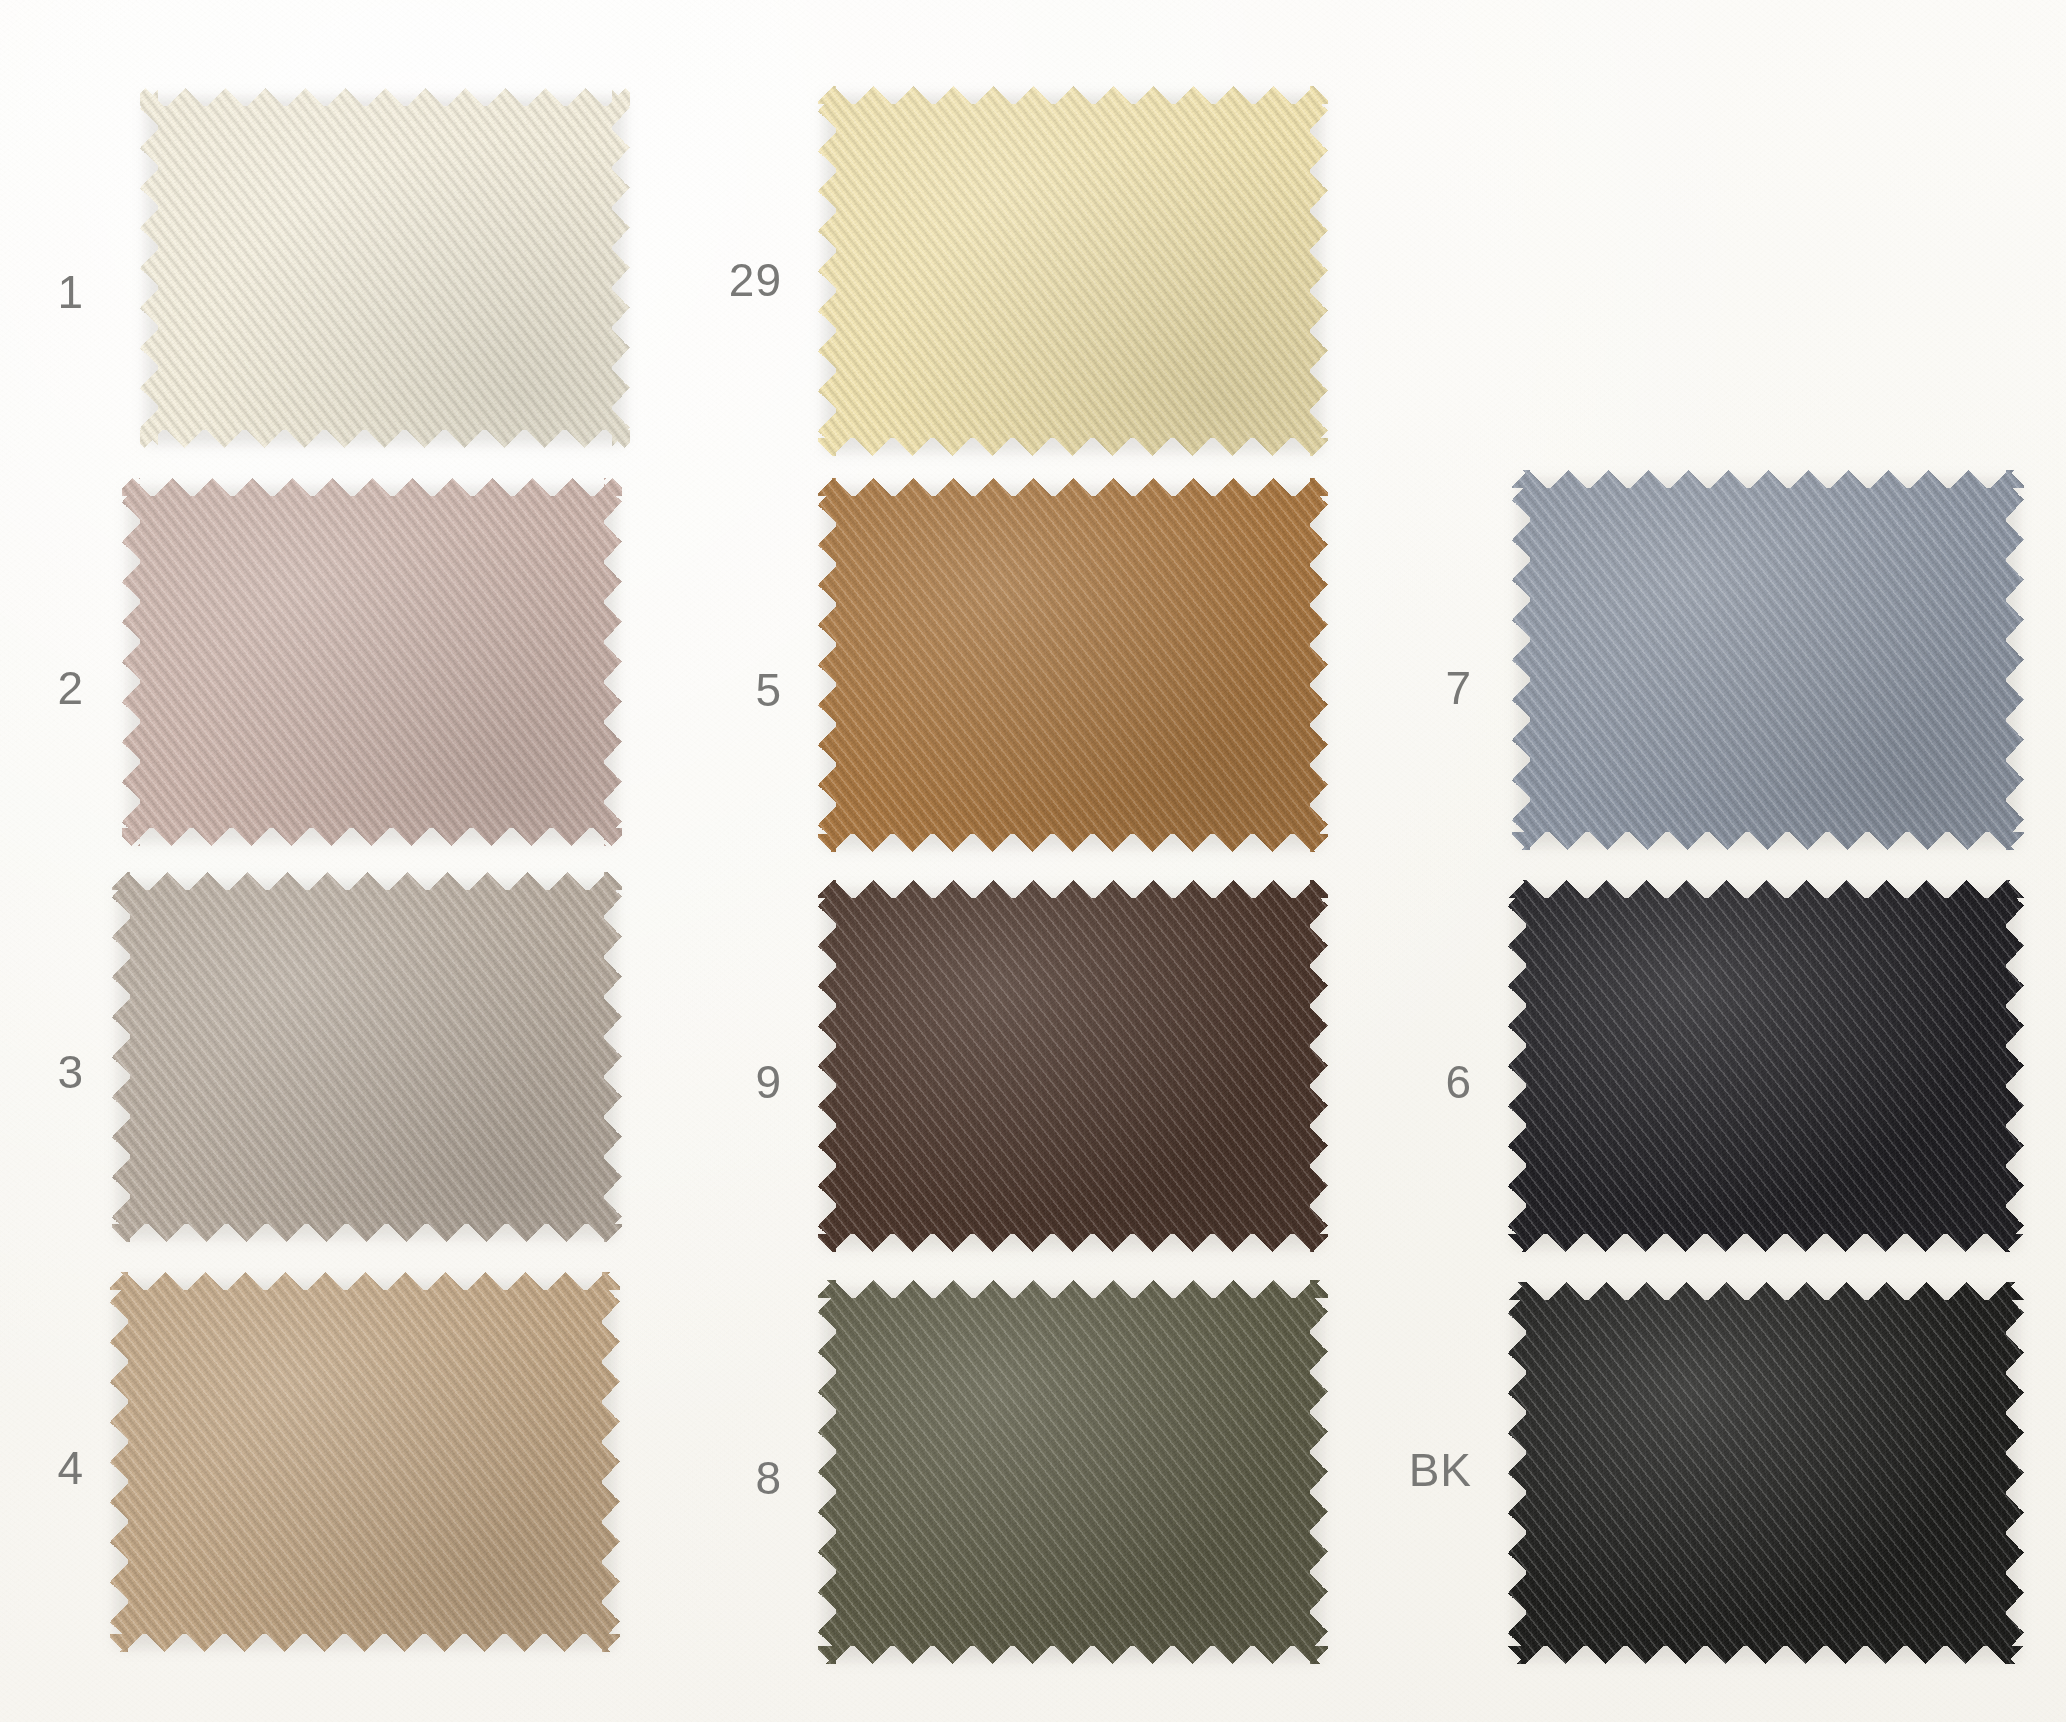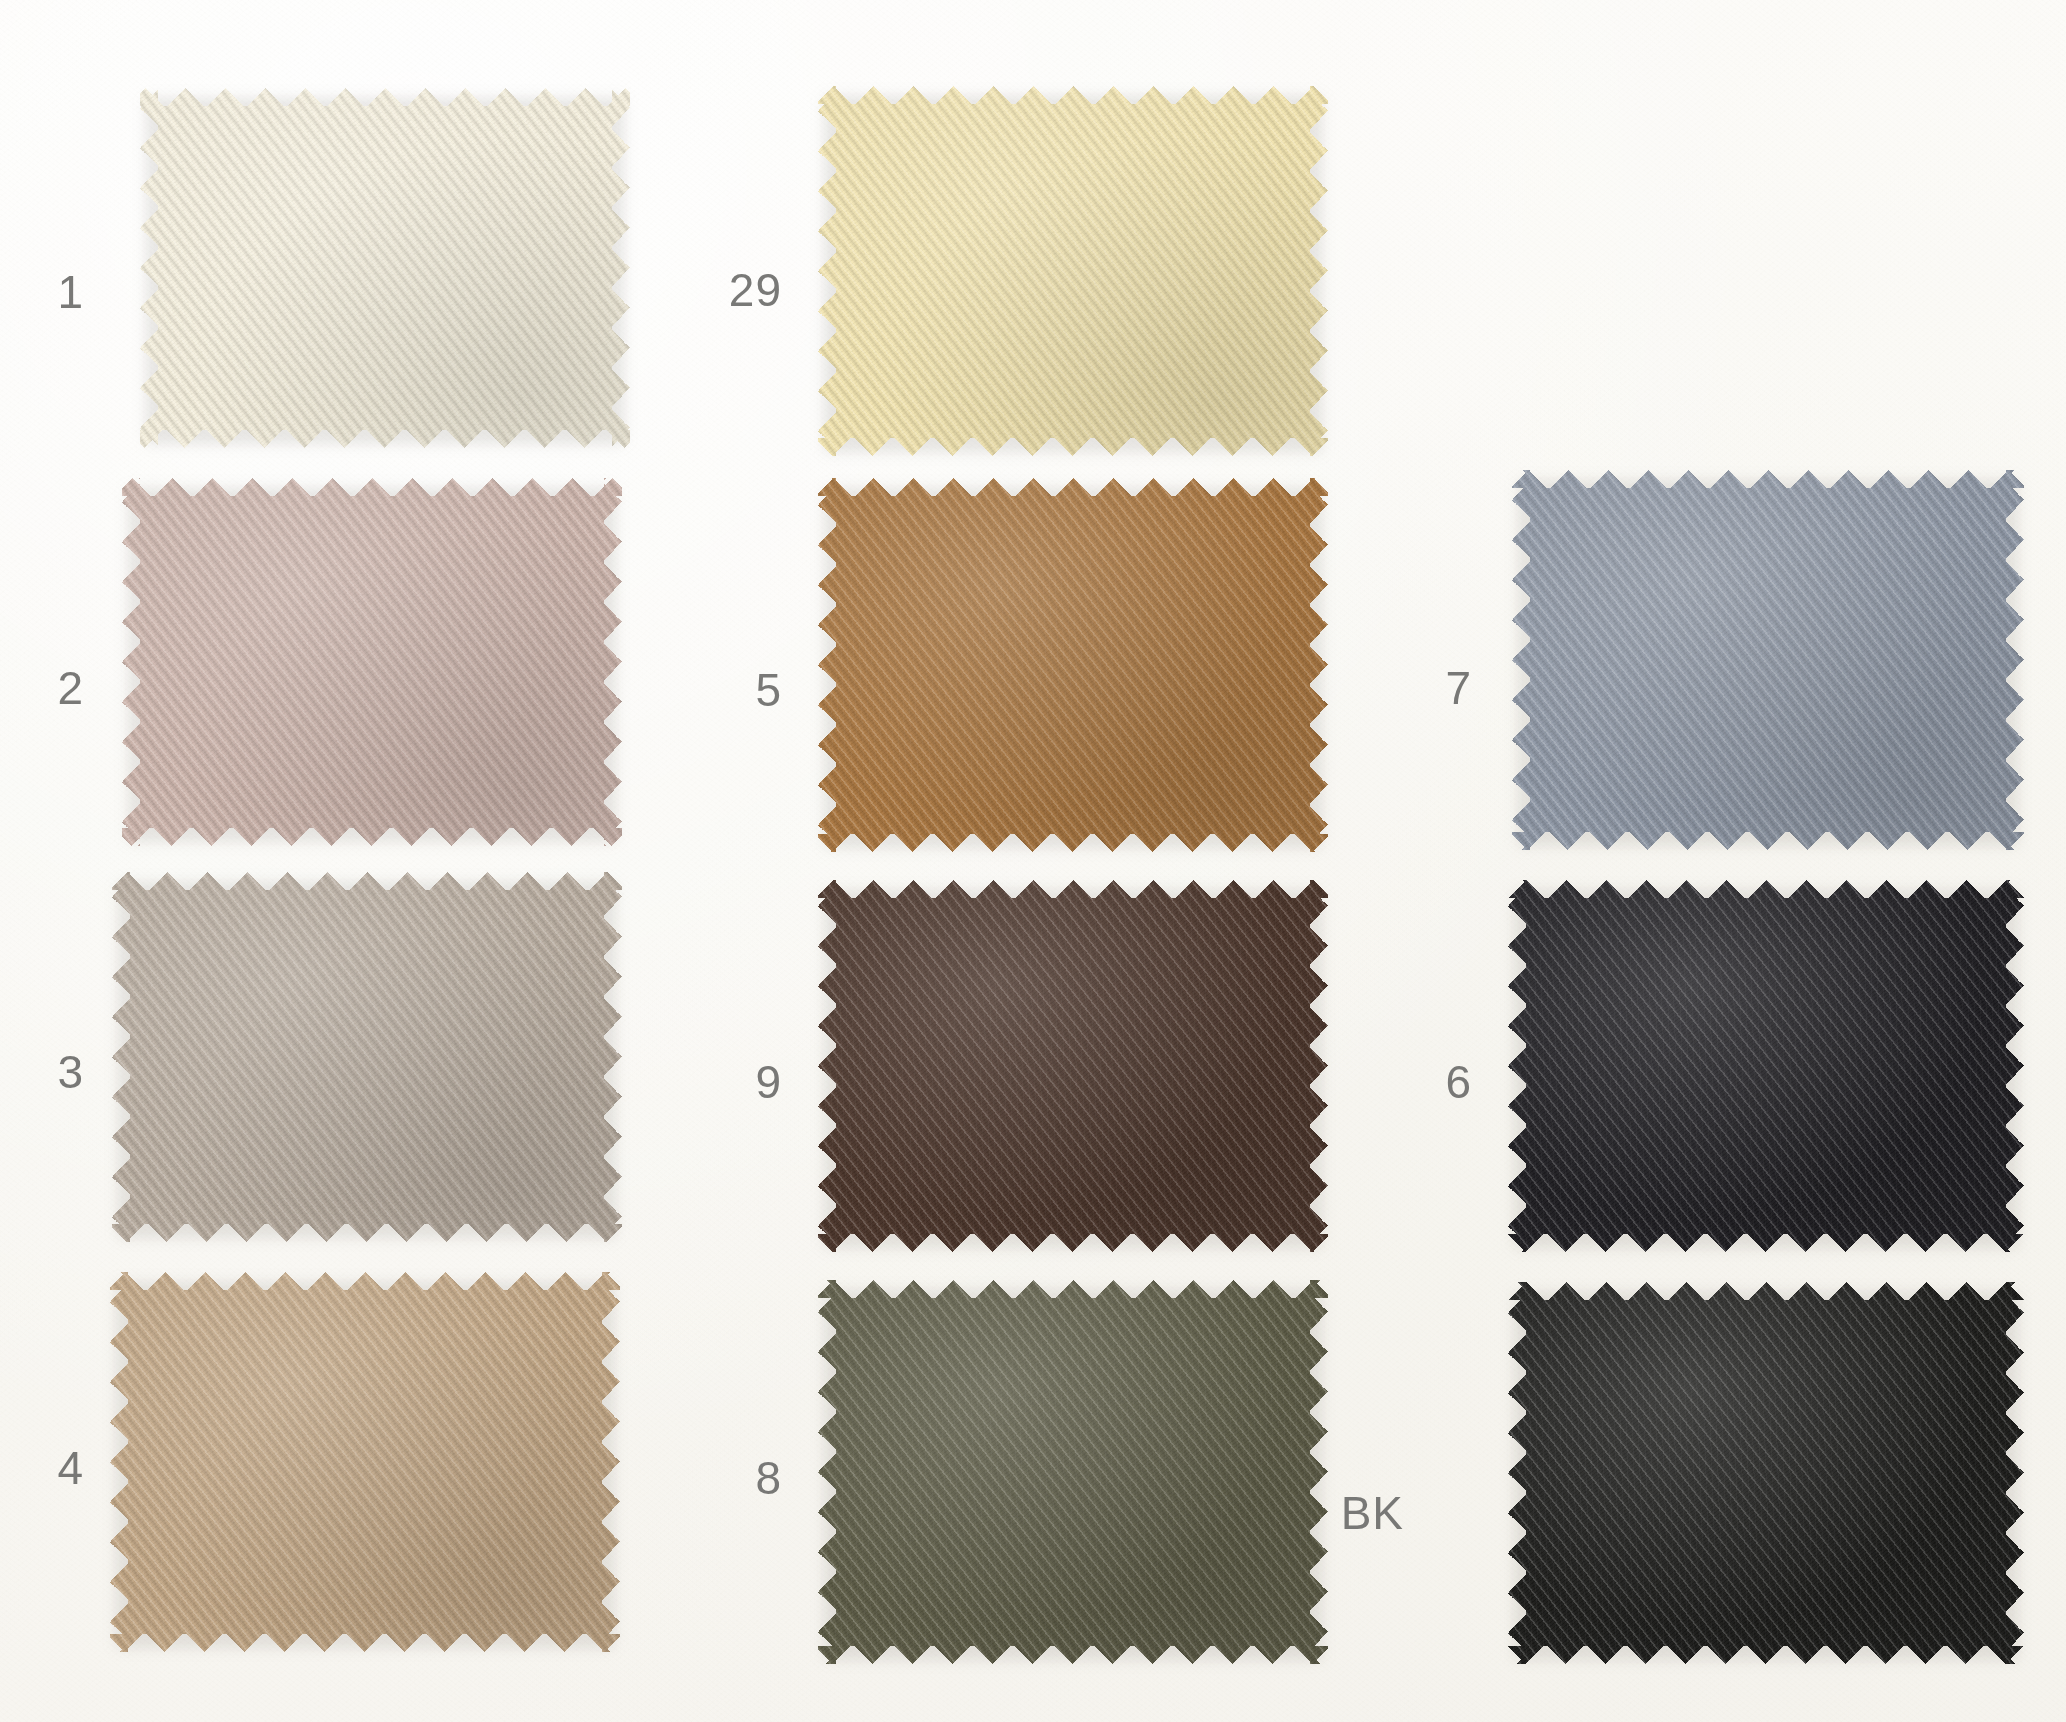--- a/index.html
+++ b/index.html
@@ -197,21 +197,21 @@
         <div class="pinked" style="background: rgb(28, 28, 26);">
           <div class="weave"></div>
           <div class="fuzz"></div>
           <div class="sheen"></div>
         </div>
       </div>
       <div class="label" style="left: -36px; top: 292px; width: 120px;">1</div>
       <div class="label" style="left: -36px; top: 688px; width: 120px;">2</div>
       <div class="label" style="left: -36px; top: 1072px; width: 120px;">3</div>
       <div class="label" style="left: -36px; top: 1468px; width: 120px;">4</div>
-      <div class="label" style="left: 662px; top: 290px; width: 120px;">29</div>
+      <div class="label" style="left: 662px; top: 280px; width: 120px;">29</div>
       <div class="label" style="left: 662px; top: 690px; width: 120px;">5</div>
       <div class="label" style="left: 662px; top: 1082px; width: 120px;">9</div>
       <div class="label" style="left: 662px; top: 1478px; width: 120px;">8</div>
       <div class="label" style="left: 1352px; top: 688px; width: 120px;">7</div>
       <div class="label" style="left: 1352px; top: 1082px; width: 120px;">6</div>
-      <div class="label" style="left: 1284px; top: 1470px; width: 120px; margin-top: 43px;">BK</div>
+      <div class="label" style="left: 1352px; top: 1470px; width: 120px;">BK</div>
     </div>
 </div>
 
 </body></html>

